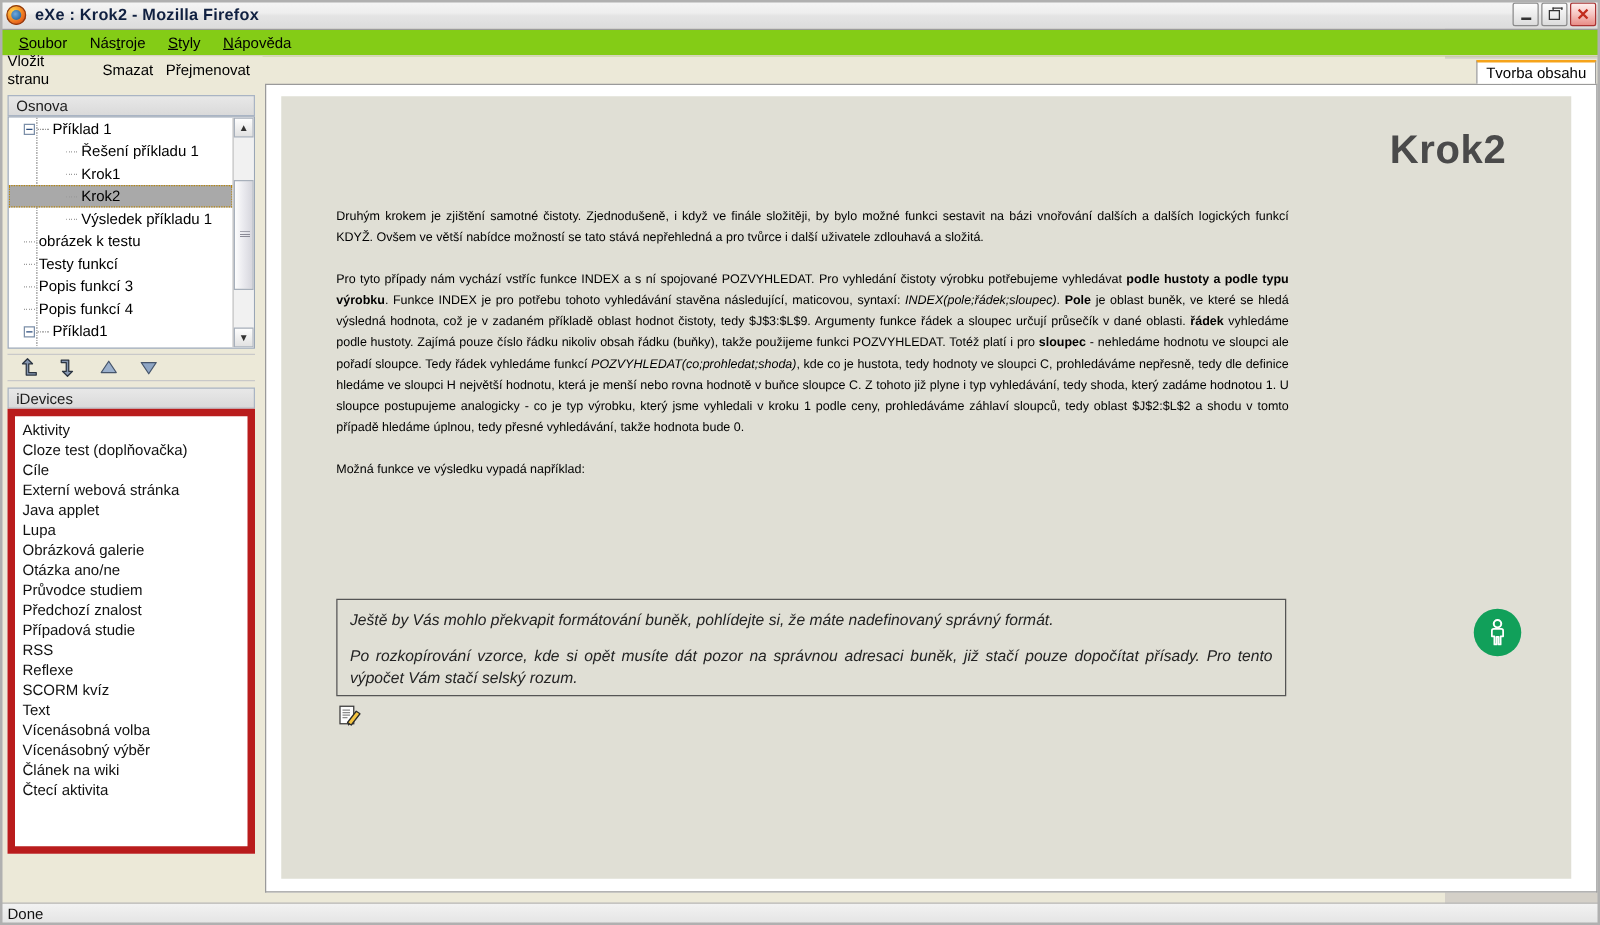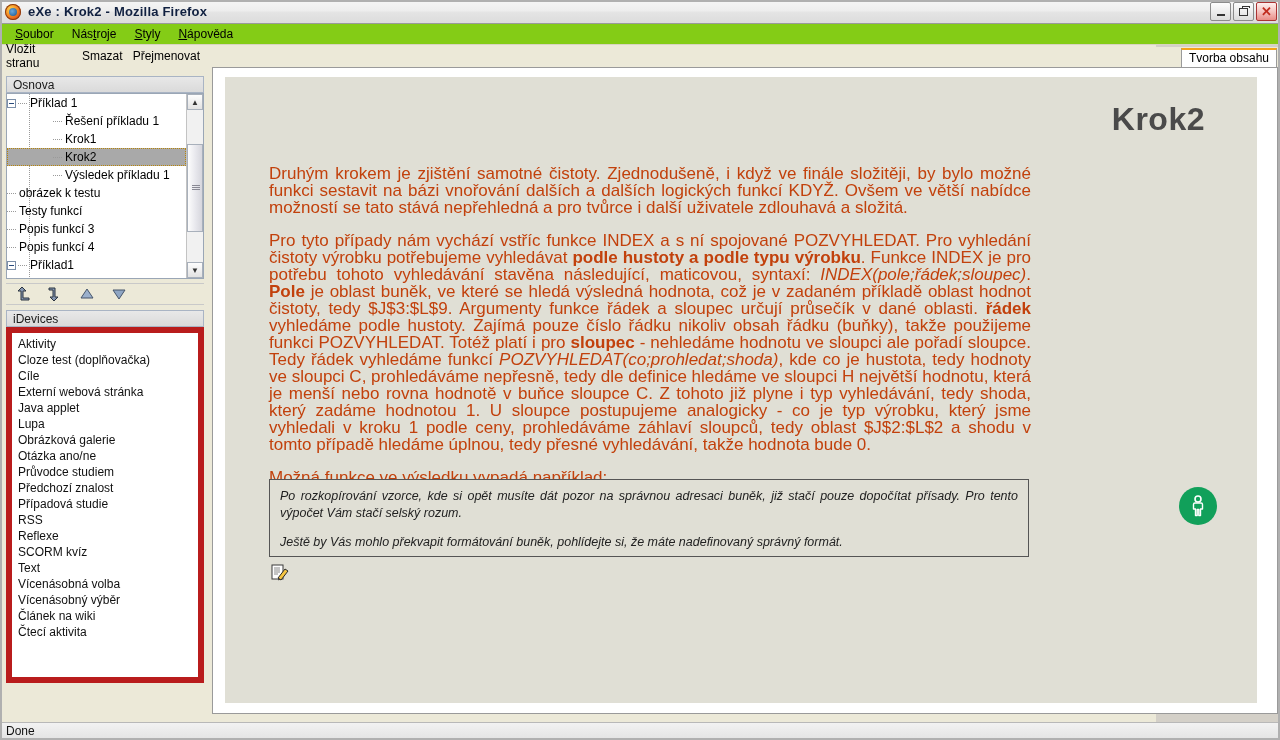--- a/index.html
+++ b/index.html
@@ -166,21 +166,21 @@
   }
   .tw-expander {
     display:inline-block; width:9px; height:9px;
     border:1px solid #7c8fa8; background:#fff;
     vertical-align: middle; position: relative;
     margin-right: 2px; box-sizing:border-box;
   }
   .tw-expander::before{
     content:""; position:absolute; left:1px; top:3px; width:5px; height:1px; background:#2a4b7c;
   }
-  .indent1 { padding-left: 0; }
+  .indent1 { padding-left: 0; margin-left: 12px; }
   .indent2b { padding-left: 46px; }
   .dotline {
     position:absolute; left:22px; top:0; bottom:0; width:1px;
     background: repeating-linear-gradient(to bottom, #9a9a9a 0 1px, transparent 1px 2px);
   }
   .dash {
     display:inline-block; width:10px; height:1px; vertical-align:middle;
     background: repeating-linear-gradient(to right, #9a9a9a 0 1px, transparent 1px 2px);
     margin-right:2px;
   }
@@ -251,21 +251,21 @@
   }
   .page-title {
     position:absolute; right:52px; top:24px;
     font-size:32px; font-weight:bold; color:#4a4a4a;
     letter-spacing:.5px;
   }
   .body-col {
     position:absolute; left:44px; top:88px; width:762px;
   }
   .para {
-    font-size:17px; line-height:17px; color:#c2410c;
+    font-size:10px; line-height:17px; color:#000000;
     text-align: justify;
     margin: 0 0 16px 0;
   }
   .para.tight { margin-bottom: 12px; }
   .para b { font-weight: bold; }
   .para i { font-style: italic; }
   .formula {
     font-size:12.5px; color:#222; margin-top: 14px;
   }
   .note-box {
@@ -446,22 +446,22 @@
 
       <div class="page-title">Krok2</div>
 
       <div class="body-col">
         <p class="para">Druhým krokem je zjištění samotné čistoty. Zjednodušeně, i když ve finále složitěji, by bylo možné funkci sestavit na bázi vnořování dalších a dalších logických funkcí KDYŽ. Ovšem ve větší nabídce možností se tato stává nepřehledná a pro tvůrce i další uživatele zdlouhavá a složitá.</p>
         <p class="para"><span>Pro tyto případy nám vychází vstříc funkce INDEX a s ní spojované POZVYHLEDAT. Pro vyhledání čistoty výrobku potřebujeme vyhledávat </span><b>podle hustoty a podle typu výrobku</b><span>. Funkce INDEX je pro potřebu tohoto vyhledávání stavěna následující, maticovou, syntaxí: </span><i>INDEX(pole;řádek;sloupec)</i><span>. </span><b>Pole</b><span> je oblast buněk, ve které se hledá výsledná hodnota, což je v zadaném příkladě oblast hodnot čistoty, tedy $J$3:$L$9. Argumenty funkce řádek a sloupec určují průsečík v dané oblasti. </span><b>řádek</b><span> vyhledáme podle hustoty. Zajímá pouze číslo řádku nikoliv obsah řádku (buňky), takže použijeme funkci POZVYHLEDAT. Totéž platí i pro </span><b>sloupec</b><span> - nehledáme hodnotu ve sloupci ale pořadí sloupce. Tedy řádek vyhledáme funkcí </span><i>POZVYHLEDAT(co;prohledat;shoda)</i><span>, kde co je hustota, tedy hodnoty ve sloupci C, prohledáváme nepřesně, tedy dle definice hledáme ve sloupci H největší hodnotu, která je menší nebo rovna hodnotě v buňce sloupce C. Z tohoto již plyne i typ vyhledávání, tedy shoda, který zadáme hodnotou 1. U sloupce postupujeme analogicky - co je typ výrobku, který jsme vyhledali v kroku 1 podle ceny, prohledáváme záhlaví sloupců, tedy oblast $J$2:$L$2 a shodu v tomto případě hledáme úplnou, tedy přesné vyhledávání, takže hodnota bude 0.</span></p>
         <p class="para tight">Možná funkce ve výsledku vypadá například:</p>
       </div>
 
       <div class="note-box">
+        <p>Ještě by Vás mohlo překvapit formátování buněk, pohlídejte si, že máte nadefinovaný správný formát.</p>
         <p>Po rozkopírování vzorce, kde si opět musíte dát pozor na správnou adresaci buněk, již stačí pouze dopočítat přísady. Pro tento výpočet Vám stačí selský rozum.</p>
-        <p>Ještě by Vás mohlo překvapit formátování buněk, pohlídejte si, že máte nadefinovaný správný formát.</p>
       </div>
 
       <div class="edit-icon">
         <svg width="18" height="18" viewBox="0 0 18 18">
           <rect x="1" y="1" width="11" height="14" fill="#fdfdfd" stroke="#3a3a3a" stroke-width="1"></rect>
           <line x1="3" y1="4" x2="9" y2="4" stroke="#8a8a8a" stroke-width="1"></line>
           <line x1="3" y1="6" x2="9" y2="6" stroke="#8a8a8a" stroke-width="1"></line>
           <line x1="3" y1="8" x2="9" y2="8" stroke="#8a8a8a" stroke-width="1"></line>
           <line x1="3" y1="10" x2="7" y2="10" stroke="#8a8a8a" stroke-width="1"></line>
           <path d="M7 14 L14 5 L17 7 L10 16 Z" fill="#f5c542" stroke="#2b2b2b" stroke-width="1" stroke-linejoin="round"></path>

